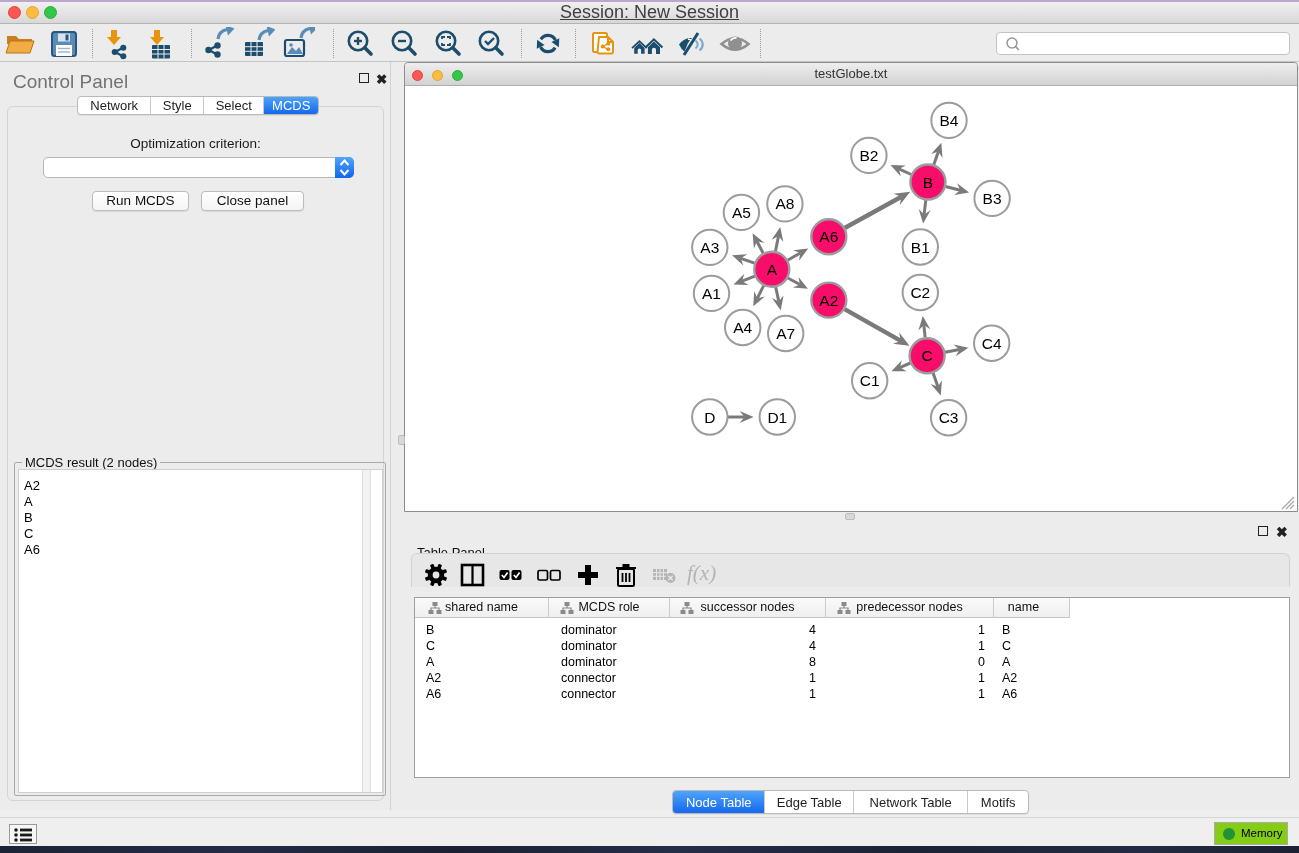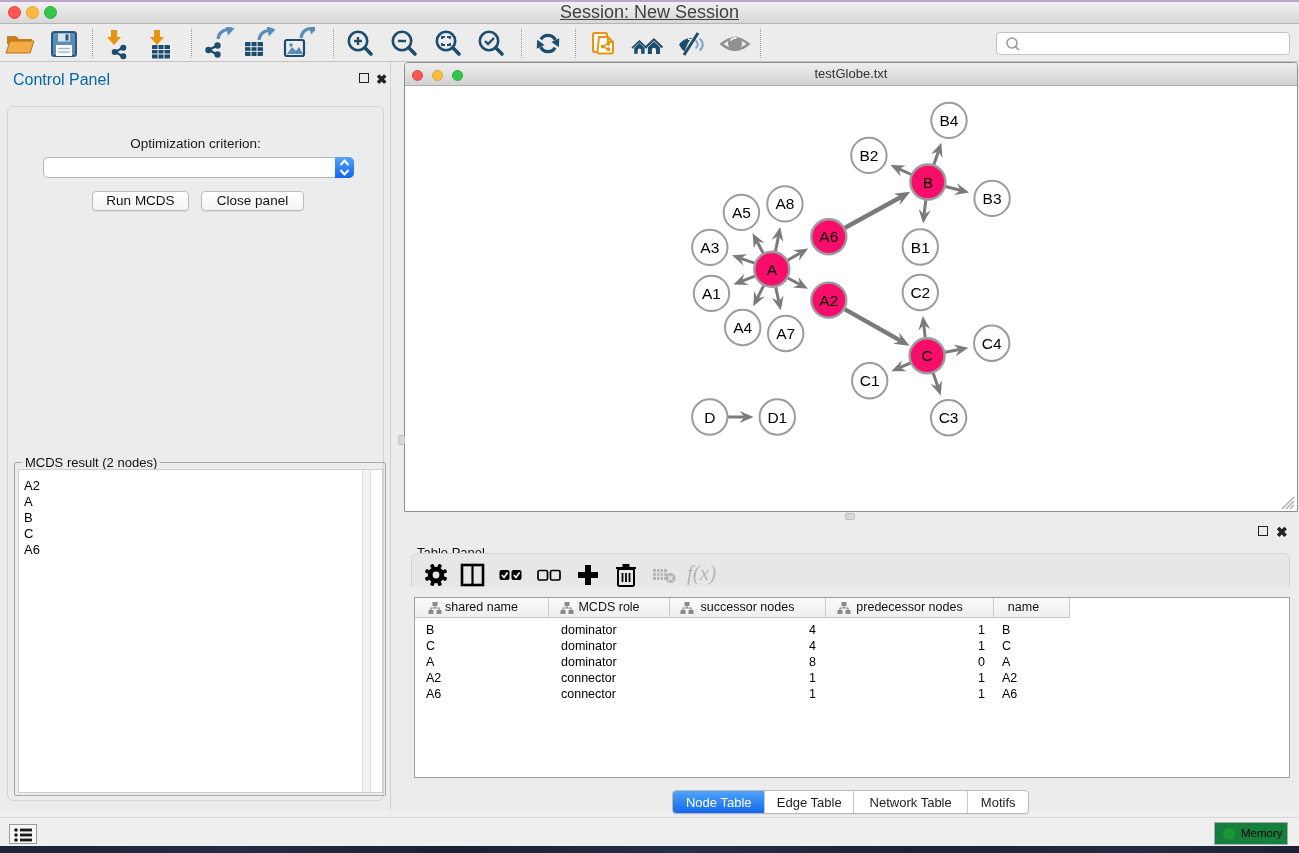--- a/index.html
+++ b/index.html
@@ -13,21 +13,21 @@
 #titlebar .tl { position:absolute; top:4px; width:13px; height:13px; border-radius:50%; }
 #titletext { width:100%; text-align:center; font-size:18px; color:#404040; line-height:21px;text-decoration:underline; }
 
 #toolbar { left:0; top:25px; width:1299px; height:37px; background:#ececec; border-bottom:1px solid #c4c4c4; }
 .tsep { position:absolute; top:4px; height:29px; width:0; border-left:1px dotted #9a9a9a; }
 .ticon { position:absolute; top:2px; width:34px; height:34px; }
 #searchbox { position:absolute; left:996px; top:7px; width:294px; height:23px; background:#fff;
   border:1px solid #c3c3c3; border-radius:4px; }
 
 #leftpanel { left:0; top:62px; width:391px; height:748px; background:#ececec; border-right:1px solid #d2d2d2; }
-#cp-title { position:absolute; left:13px; top:9px; font-size:16px; color:#0369a1; }
+#cp-title { position:absolute; left:13px; top:9px; font-size:19px; color:#737373; }
 #cp-inner { position:absolute; left:7px; top:44px; width:377px; height:695px;
   border:1px solid #d4d4d4; border-radius:6px; }
 .seg { position:absolute; display:flex; border:1px solid #b9b9b9; border-radius:4px;
   background:#fff; overflow:hidden; box-shadow:0 1px 0 rgba(0,0,0,0.06); }
 .seg div { font-size:13px; color:#222; text-align:center; border-left:1px solid #c9c9c9; 
   display:flex; align-items:center; justify-content:center; }
 .seg div:first-child { border-left:none; }
 .seg div.sel { background:linear-gradient(#4fa4f9,#1368ee); color:#fff; }
 #opt-label { position:absolute; left:0; top:74px; width:391px; text-align:center; font-size:13.5px; color:#1a1a1a; }
 #combo { position:absolute; left:43px; top:95px; width:311px; height:21px; background:#fff;
@@ -45,21 +45,21 @@
 #listbox .sb { position:absolute; right:11px; top:0; width:9px; height:100%; background:#f2f2f2;
   border-left:1px solid #ddd; border-right:1px solid #ddd; }
 #listbox .it { position:absolute; left:5px; font-size:13px; color:#000; }
 
 #statusbar { left:0; top:810px; width:1299px; height:36px; background:#efefef; }
 #statusline { left:0; top:817px; width:1299px; height:0; border-top:1px solid #d6d6d6; }
 #darkstrip { left:0; top:846px; width:1299px; height:7px;
   background:linear-gradient(90deg,#1b2336,#232c44 18%,#1a2133 35%,#252e47 52%,#1b2336 70%,#222b41 88%,#1a2133); }
 #listbtn { position:absolute; left:9px; top:824px; width:28px; height:20px; background:#f6f6f6;
   border:1px solid #9b9b9b; }
-#membtn { position:absolute; left:1214px; top:822px; width:74px; height:23px; background:#15803d;
+#membtn { position:absolute; left:1214px; top:822px; width:74px; height:23px; background:#84cc16;
   border:1px solid #ababab; font-size:11.5px; color:#000; }
 
 #netwin { left:404px; top:62px; width:894px; height:450px; background:#fff;
   border:1px solid #8d8d8d; border-radius:4px 4px 0 0; }
 #nw-titlebar { position:absolute; left:0; top:0; width:892px; height:23px;
   background:linear-gradient(#eeeeee,#d2d2d2); border-bottom:1px solid #aeaeae; border-radius:4px 4px 0 0; }
 #nw-titlebar .tl { position:absolute; top:7px; width:11px; height:11px; border-radius:50%; }
 #nw-title { width:100%; text-align:center; font-size:13px; color:#333; line-height:22px; }
 #nw-content { position:absolute; left:0; top:24px; width:892px; height:424px; background:#fff; }
 
@@ -212,20 +212,26 @@
         <circle cx="9" cy="9" r="5" fill="none" stroke="#9a9a9a" stroke-width="1.6"></circle>
         <line x1="12.6" y1="12.6" x2="16" y2="16" stroke="#9a9a9a" stroke-width="1.6"></line>
       </svg>
     </div>
 </div>
 <div class="abs" id="leftpanel">
   <div id="cp-title">Control Panel</div>
   <div class="wctl" style="left:359px;top:73px;width:10px;height:10px;border:1.5px solid #222;position:fixed;"></div>
   <div class="wctl" style="left:376px;top:71px;font-weight:bold;font-size:13.5px;position:fixed;">✖</div>
   <div id="cp-inner"></div>
+  <div class="seg" style="left:77px;top:34px;width:242px;height:19px;">
+    <div style="width:73px;">Network</div>
+    <div style="width:53px;">Style</div>
+    <div style="width:61px;">Select</div>
+    <div class="sel" style="width:55px;">MCDS</div>
+  </div>
   <div id="opt-label">Optimization criterion:</div>
   <div id="combo">
     <div class="spin">
         <svg width="19" height="21" viewBox="0 0 19 21" style="position:absolute;left:0;top:0;">
           <path d="M5.5,8 l4,-4.5 l4,4.5" fill="none" stroke="#fff" stroke-width="2"></path>
           <path d="M5.5,13 l4,4.5 l4,-4.5" fill="none" stroke="#fff" stroke-width="2"></path>
         </svg>
       </div>
   </div>
   <div class="btn" style="left:92px;top:129px;width:97px;">Run MCDS</div>

